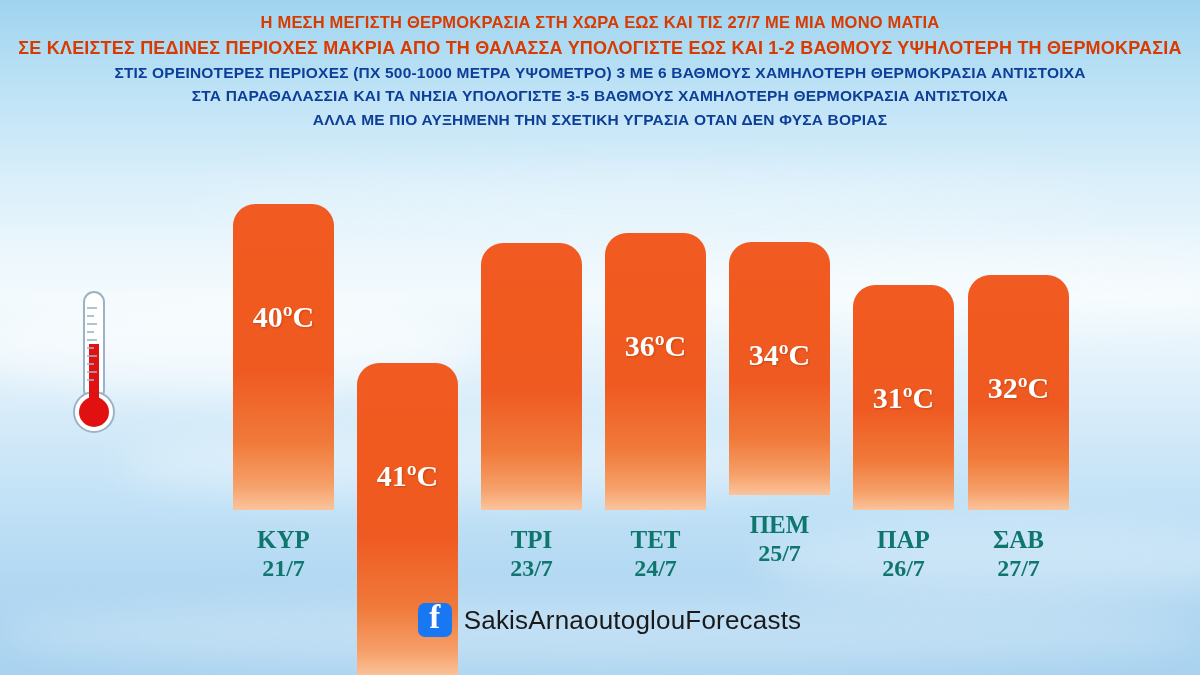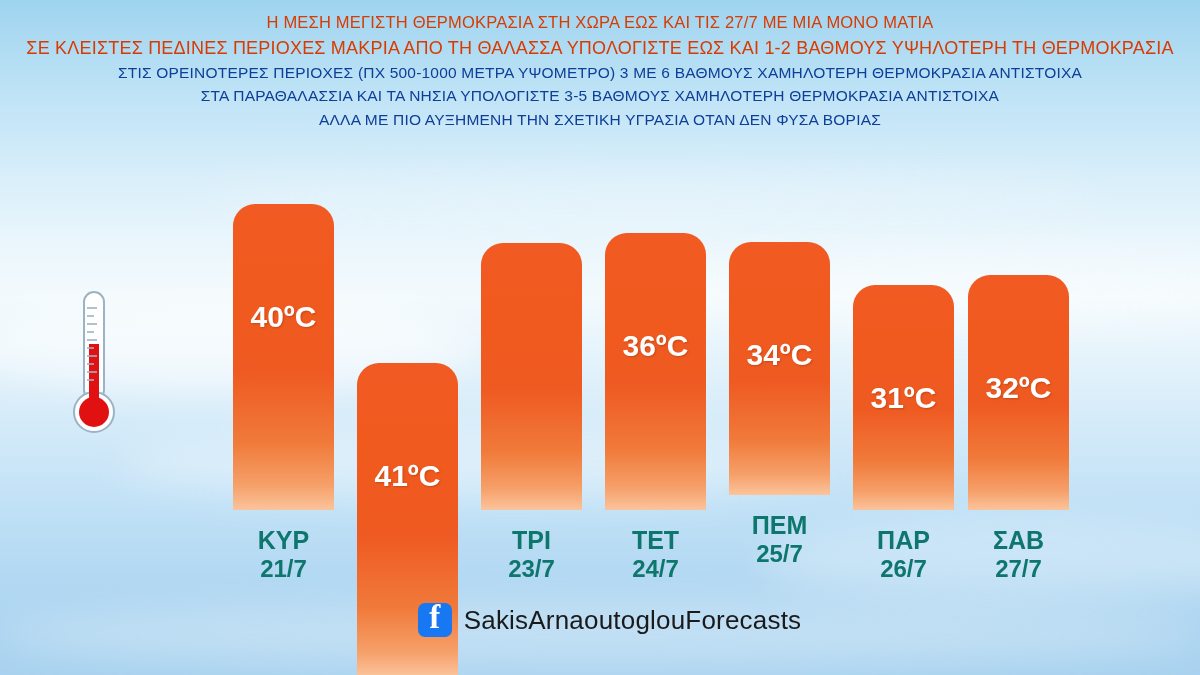--- a/index.html
+++ b/index.html
@@ -33,33 +33,33 @@
   .c3 { left:640px; top:250px; width:620px; height:80px; opacity:.55;}
   .c4 { left:760px; top:520px; width:520px; height:80px; opacity:.5;}
   .c5 { left:0px;  top:600px; width:1200px; height:70px; opacity:.45;}
   .c6 { left:200px; top:170px; width:900px; height:50px; opacity:.35;}
 
   #headlines {
     position:absolute; left:0; top:10px; width:1200px;
     text-align:center; z-index:5;
   }
   #headlines div {
-    font-weight:normal;
+    font-weight:bold;
     letter-spacing:.2px;
     line-height:1.0;
     padding:4px 16px;
     white-space:nowrap;
   }
   .hl-0 { font-size:16.5px; color:#d93a00; }
   .hl-1 { font-size:18px; color:#d93a00; }
   .hl-2 { font-size:15.5px; color:#0d3f99; }
   .hl-3 { font-size:15.5px; color:#0d3f99; }
   .hl-4 { font-size:15.5px; color:#0d3f99; }
 
-  #chart { position:absolute; left:0; top:0; width:1200px; height:675px; z-index:4;}
+  #chart { position:absolute; left:0; top:0; width:1200px; height:675px; z-index:4;font-family:Liberation Serif, serif;}
 
   .bar-group { position:absolute; bottom:0; }
   .bar {
     position:absolute;
     left:0;
     width:100%;
     border-radius:22px 22px 0 0;
     background:linear-gradient(to bottom,
       #f15a22 0%,
       #f05a1e 30%,

